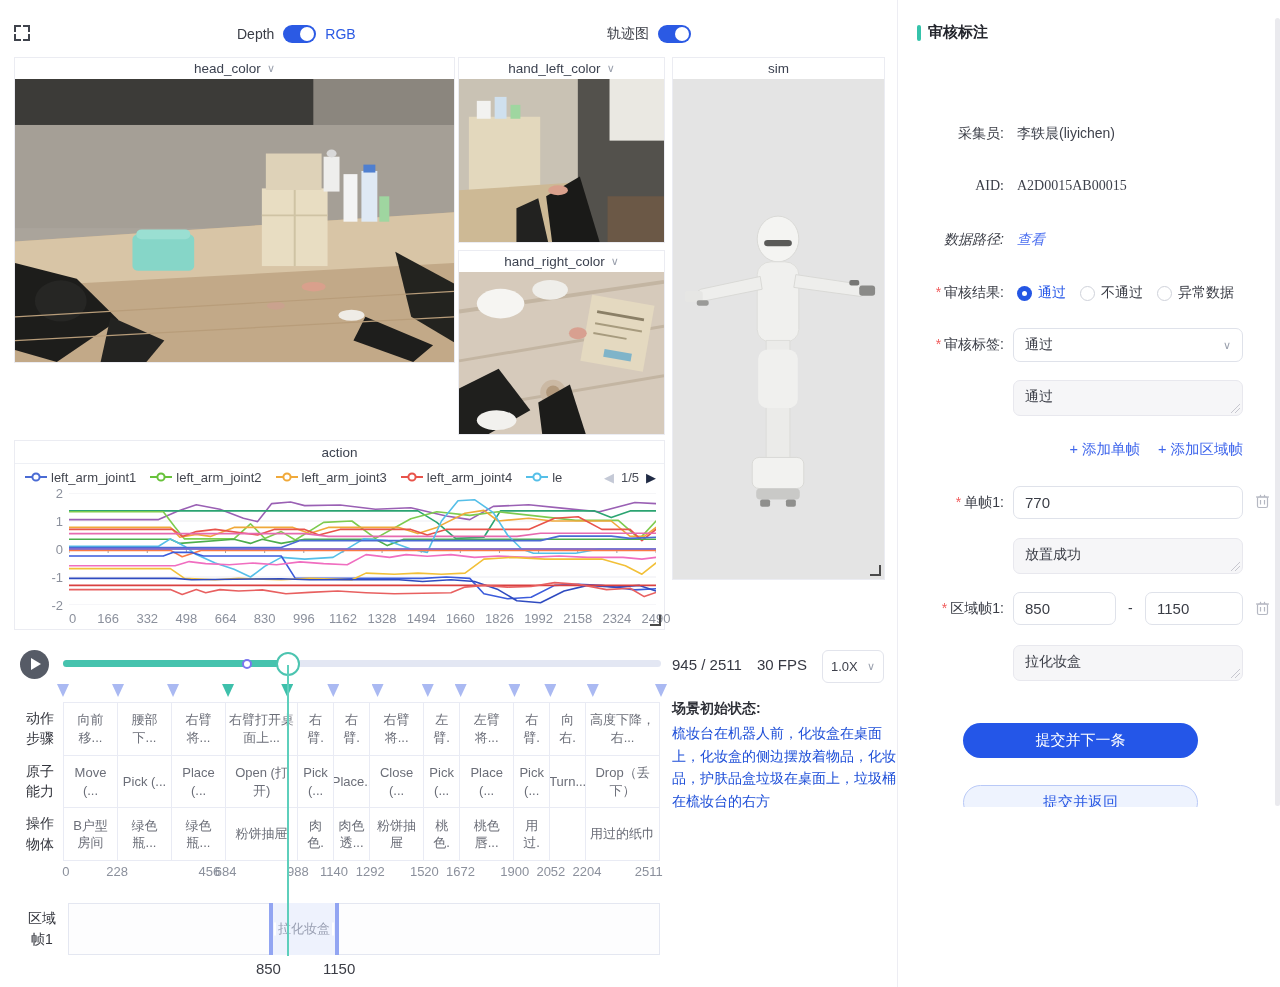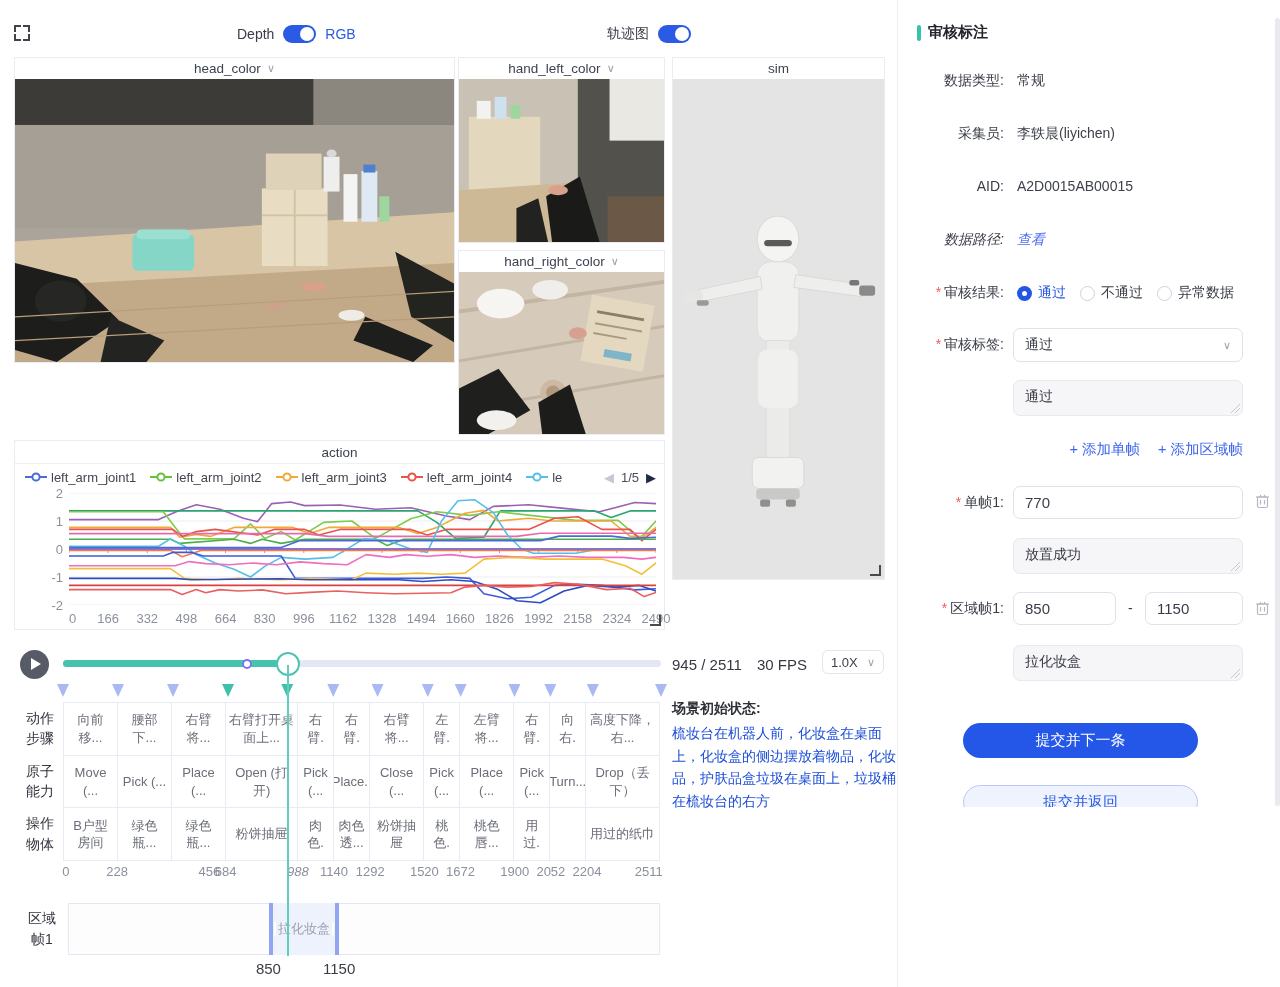--- a/index.html
+++ b/index.html
@@ -36,21 +36,21 @@
   #x-axis{position:absolute;left:54px;top:170px;width:587px;height:16px;}
   #x-axis span{position:absolute;transform:translateX(-50%);font-size:13px;color:#8b909c;white-space:nowrap;}
   
   .play-btn{position:absolute;left:20px;top:650px;width:29px;height:29px;border-radius:50%;background:#565b66;cursor:pointer;}
   .play-btn:after{content:"";position:absolute;left:11px;top:8px;border-left:10px solid #fff;border-top:6.5px solid transparent;border-bottom:6.5px solid transparent;}
   .slider{position:absolute;left:63px;top:660px;width:598px;height:7px;border-radius:4px;background:#e3e7f3;cursor:pointer;}
   .slider-fill{height:100%;border-radius:4px;background:#46c3ae;}
   .frame-dot{position:absolute;top:50%;transform:translate(-50%,-50%);width:10px;height:10px;border-radius:50%;background:#fff;border:2.5px solid #7b76ee;box-sizing:border-box;}
   .slider-handle{position:absolute;top:50%;transform:translate(-50%,-50%);width:24px;height:24px;border-radius:50%;background:#fff;border:2px solid #4cc4b0;box-sizing:border-box;cursor:grab;}
   .pb-text{position:absolute;top:656px;font-size:15px;color:#363842;white-space:nowrap;}
-  .speed-select{position:absolute;left:822px;top:650px;width:62px;height:24px;border:1px solid #e2e4ec;border-radius:6px;
+  .speed-select{position:absolute;left:822px;top:650px;width:62px;height:33px;border:1px solid #e2e4ec;border-radius:6px;
     display:flex;align-items:center;justify-content:space-between;padding:0 8px;font-size:13px;color:#3c3f4a;box-sizing:border-box;cursor:pointer;}
   #markers{position:absolute;left:63px;top:684px;width:598px;height:15px;}
   .mk{position:absolute;width:12px;height:13px;transform:translateX(-50%);clip-path:polygon(0 0,100% 0,50% 100%);cursor:pointer;}
   #playhead{position:absolute;left:287px;top:665px;width:2px;height:291px;background:#5ecfbc;z-index:6;}
   
   #row-labels{position:absolute;left:20px;top:702px;width:40px;height:158px;display:flex;flex-direction:column;justify-content:space-around;text-align:center;font-size:14px;color:#33353d;line-height:1.45;}
   #steps-table{position:absolute;left:63px;top:702px;width:597px;height:159px;display:flex;border:1px solid #e9ebf4;box-sizing:border-box;background:#fff;}
   .col{border-right:1px solid #e9ebf4;display:flex;flex-direction:column;box-sizing:border-box;overflow:hidden;}
   .col:last-child{border-right:none;}
   .cell{flex:1;display:flex;align-items:center;justify-content:center;text-align:center;font-size:13px;color:#6b6e78;padding:2px 3px;box-sizing:border-box;line-height:1.35;overflow:hidden;cursor:pointer;}
@@ -470,21 +470,21 @@
         <div class="cell">高度下降，右...</div>
         <div class="cell">Drop（丢下）</div>
         <div class="cell">用过的纸巾</div>
       </div>
     </div>
   <div id="table-axis">
       <span style="left: 0%; transform: translateX(-10%);">0</span>
       <span style="left: 9.08005%;">228</span>
       <span style="left: 18.1601%; margin-left: 38px;">456</span>
       <span style="left: 27.2401%;">684</span>
-      <span style="left: 39.3469%; font-style: italic;">988</span>
+      <span style="left: 39.3469%;">988</span>
       <span style="left: 45.4002%;">1140</span>
       <span style="left: 51.4536%;">1292</span>
       <span style="left: 60.5337%;">1520</span>
       <span style="left: 66.587%;">1672</span>
       <span style="left: 75.6671%;">1900</span>
       <span style="left: 81.7204%;">2052</span>
       <span style="left: 87.7738%;">2204</span>
       <span style="left: 100%; transform: translateX(-90%);">2511</span>
     </div>
 
@@ -509,29 +509,25 @@
       <span style="left: 339.127px;">1150</span>
     </div>
 
   <div id="right-panel">
     <div id="panel-clip">
       <div class="ph">
         <span class="teal-bar"></span>
         <span class="ph-text">审核标注</span>
       </div>
 
-      <div class="info-row" style="top:72px;">
-        <span class="row-label">数据类型:</span>
-        <span class="row-value">常规</span>
-      </div>
       <div class="info-row" style="top:125px;">
         <span class="row-label">采集员:</span>
         <span class="row-value">李轶晨(liyichen)</span>
       </div>
-      <div class="info-row" style="top:178px;">
+      <div class="info-row" style="top:178px;font-family:Liberation Serif, serif;">
         <span class="row-label">AID:</span>
         <span class="row-value">A2D0015AB00015</span>
       </div>
       <div class="info-row" style="top:231px;font-style:italic;">
         <span class="row-label">数据路径:</span>
         <span class="row-value link">查看</span>
       </div>
 
       <div class="info-row" style="top:284px;">
         <span class="row-label"><span class="req">*</span><span>审核结果:</span></span>

